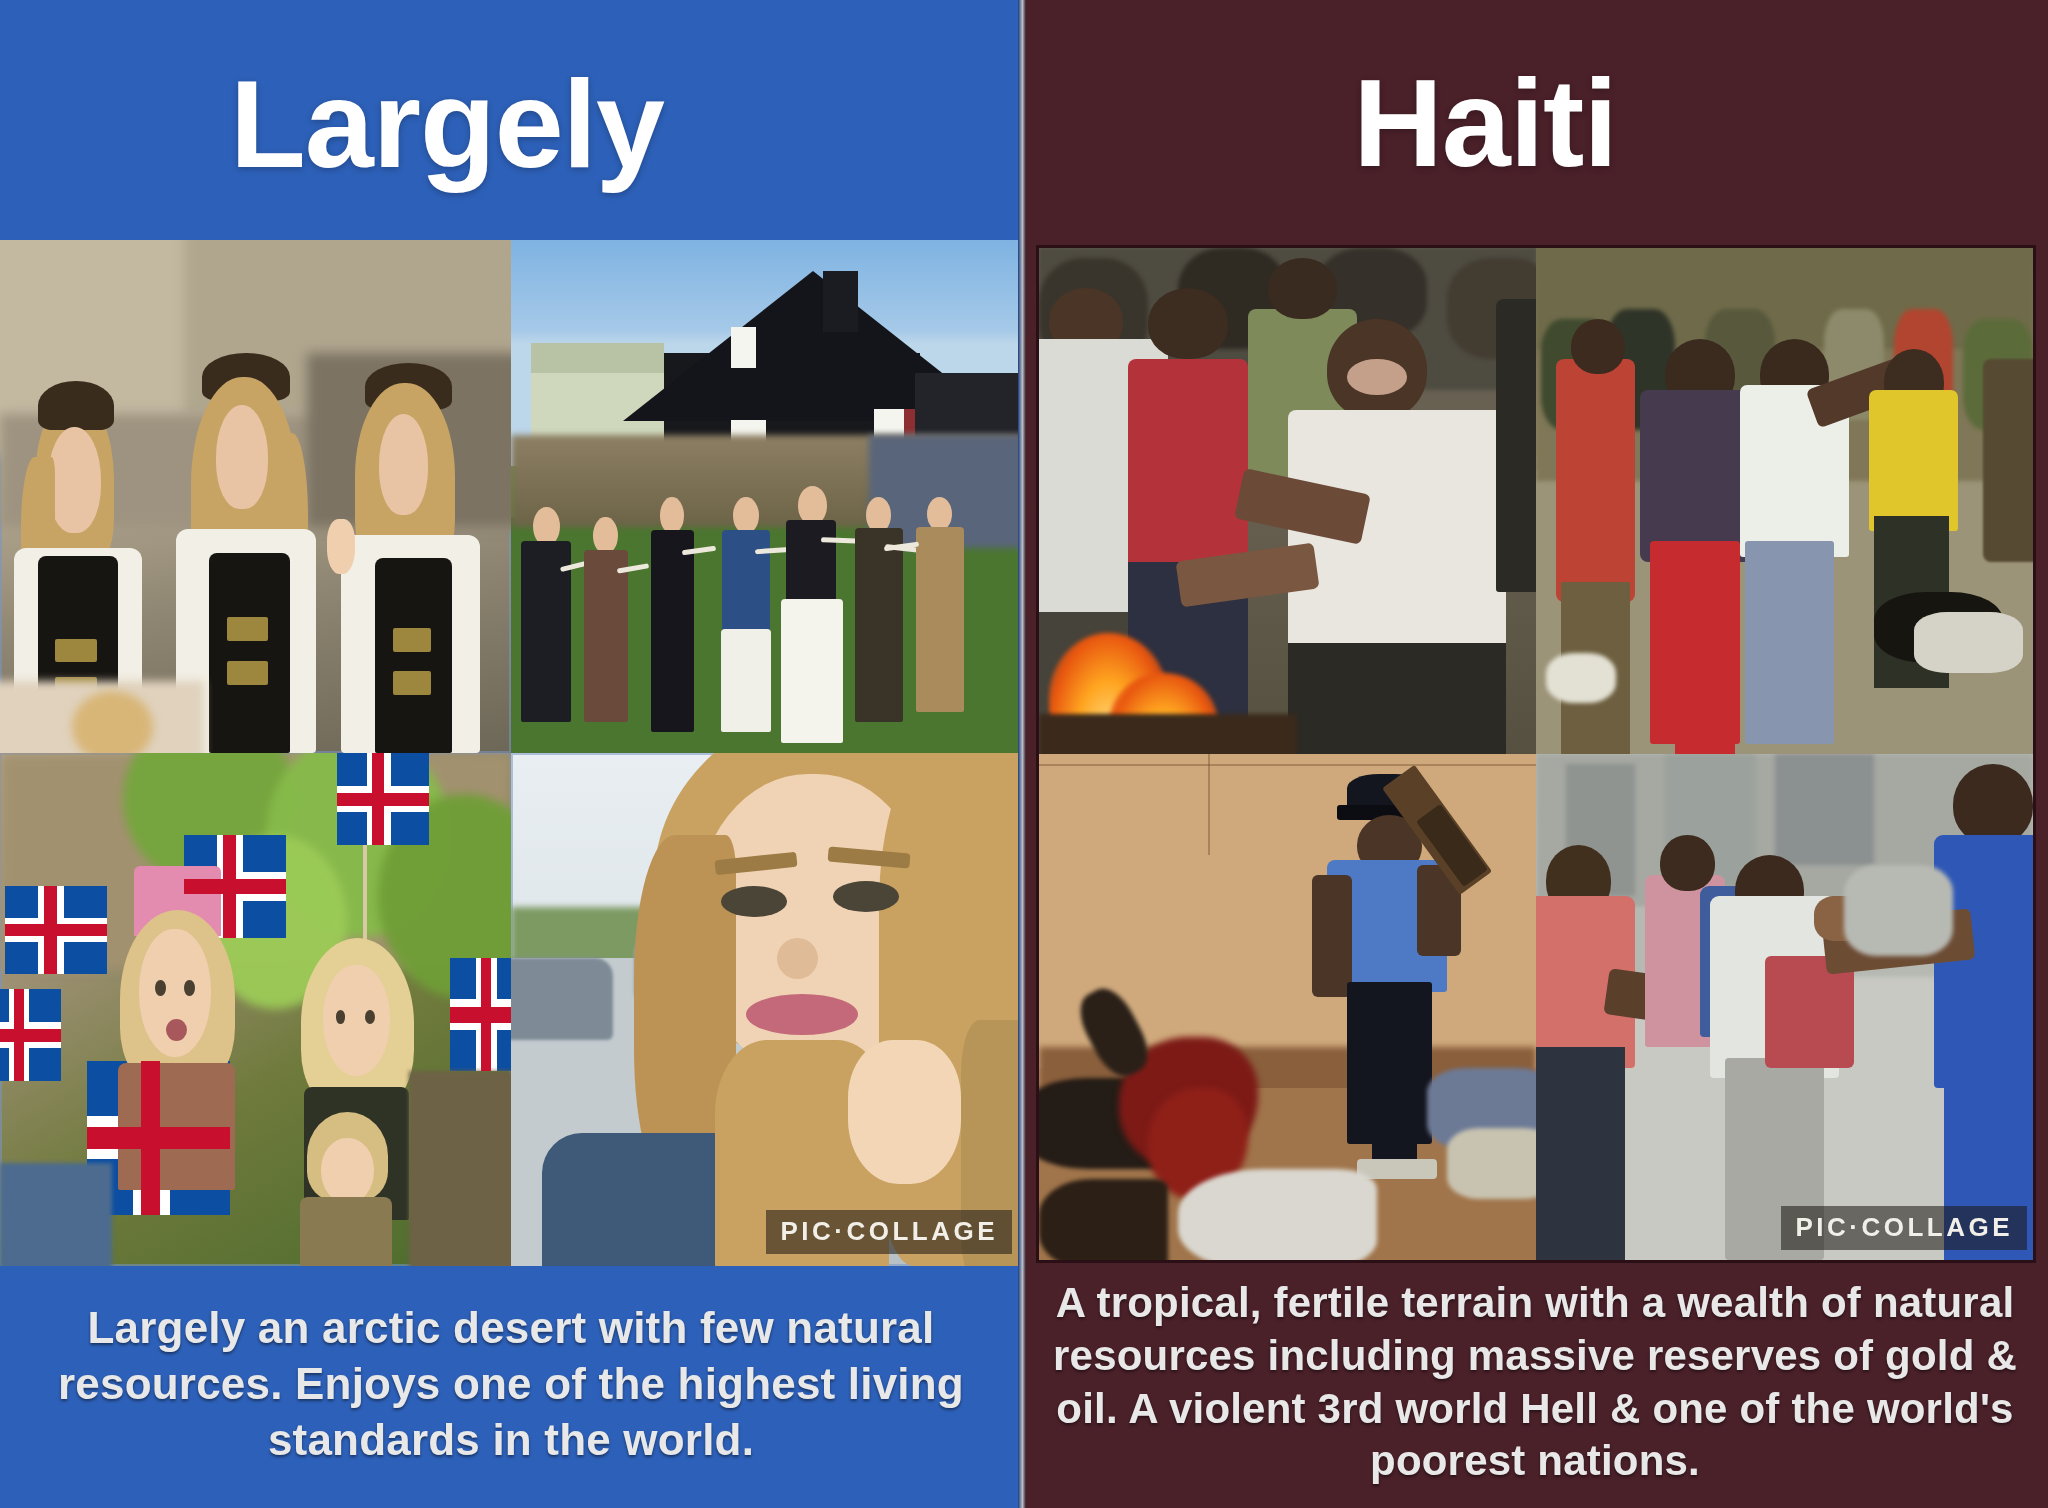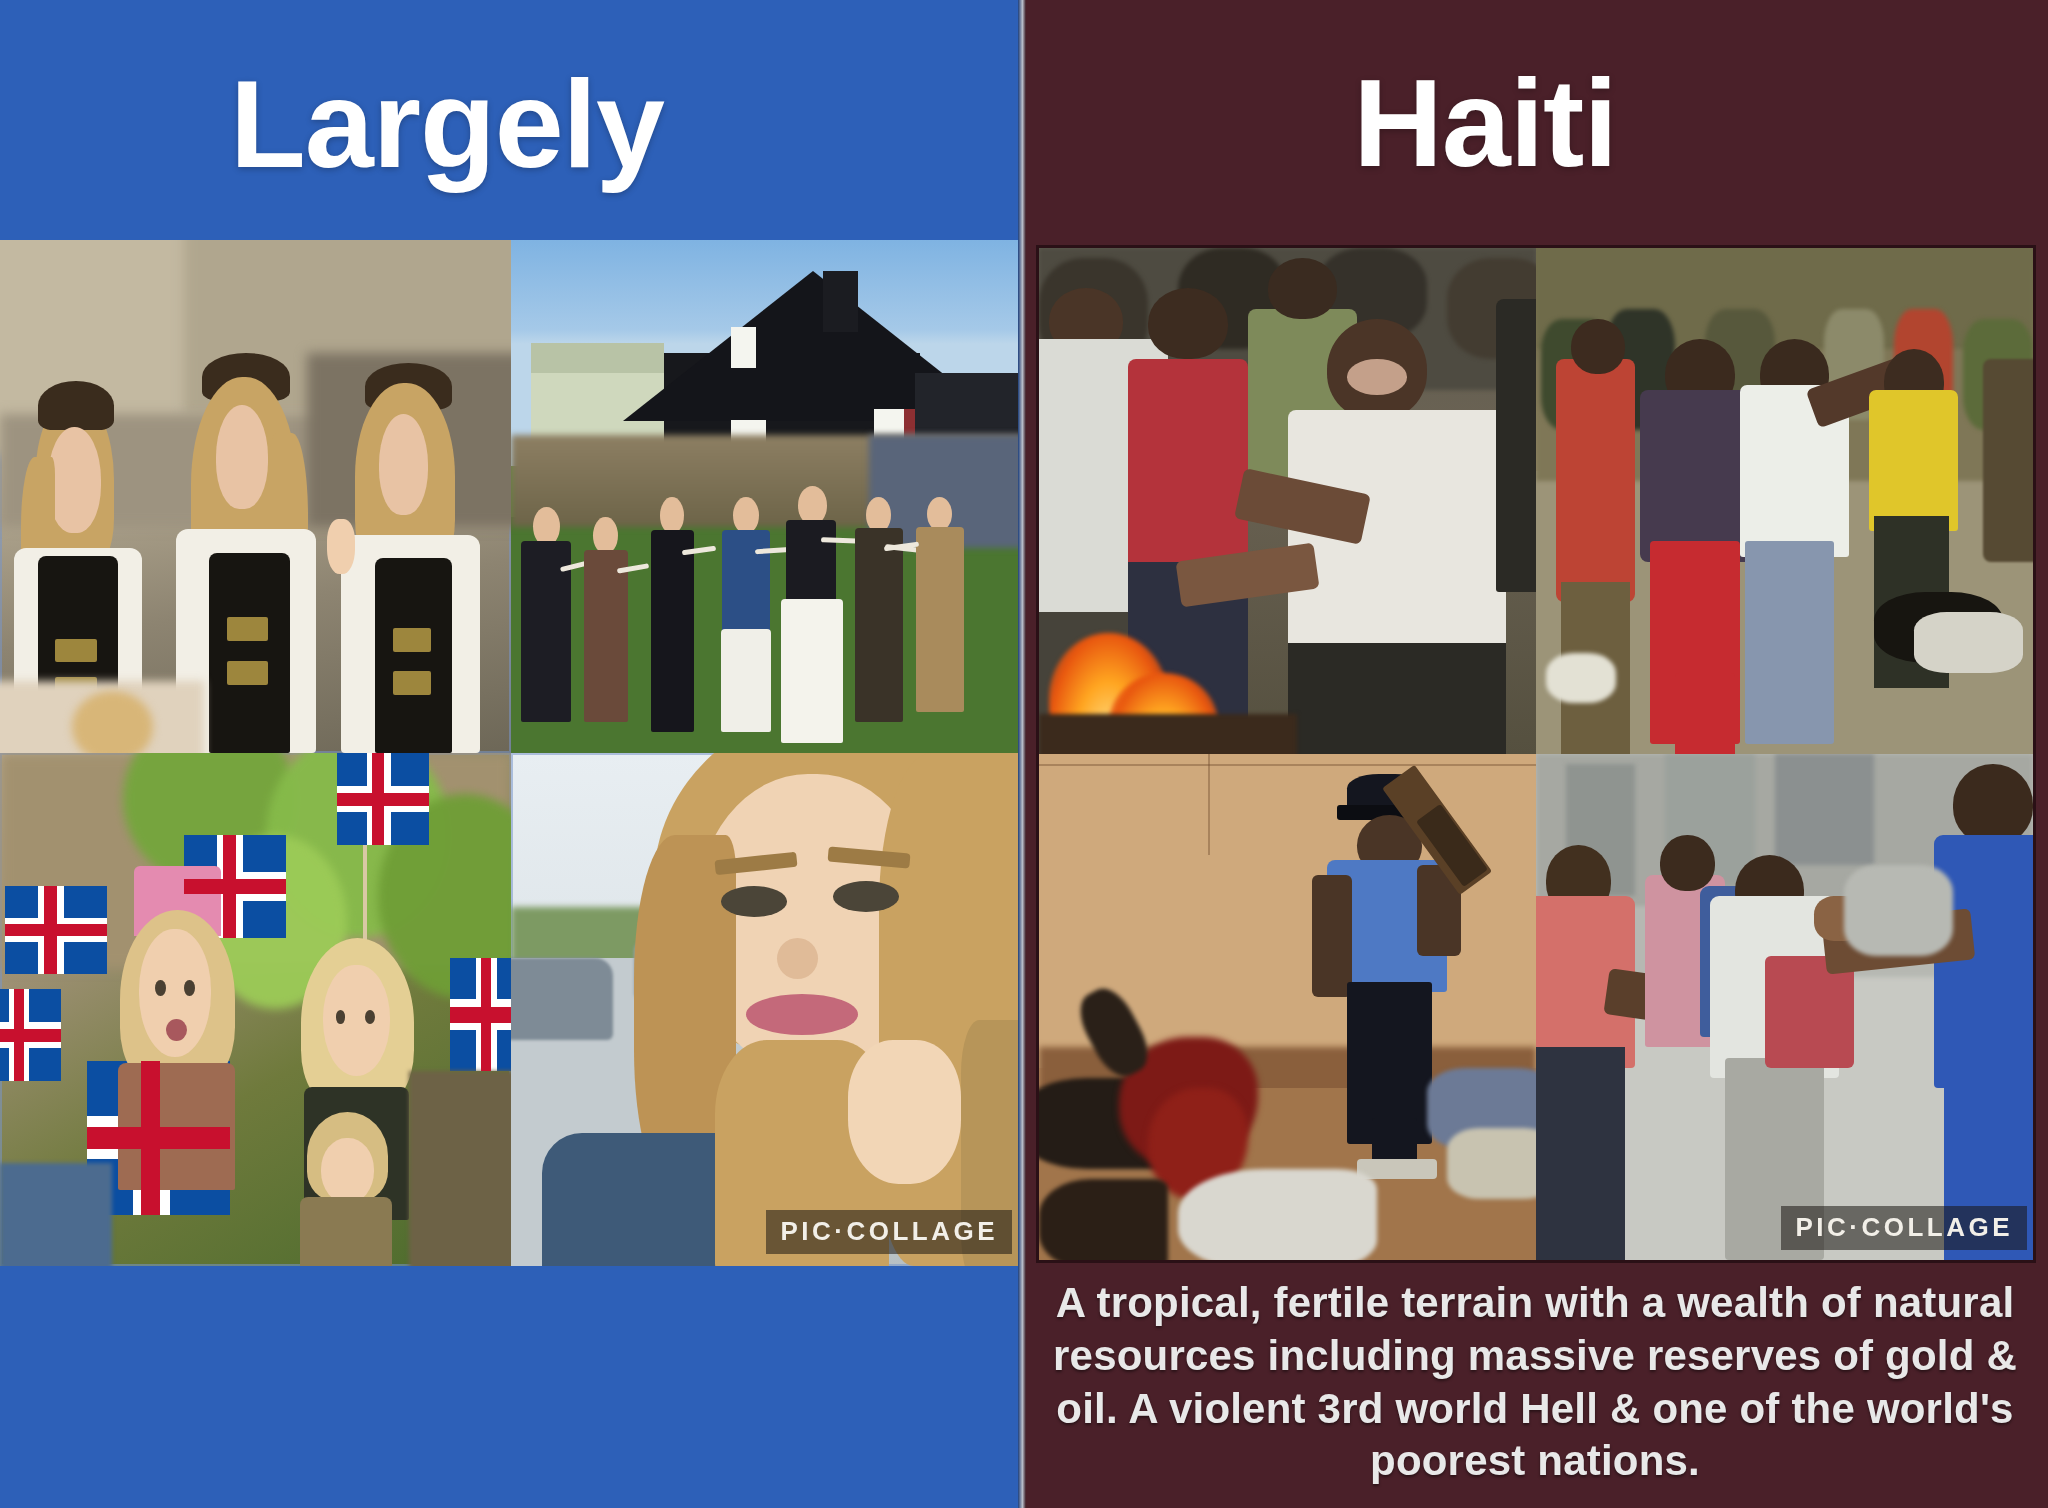--- a/index.html
+++ b/index.html
@@ -406,20 +406,23 @@
         <div class="lips" style="left:46%;top:47%;width:22%;height:8%;"></div>
         <div class="torso-blue" style="left:6%;top:74%;width:56%;height:30%;"></div>
         <div class="hair-big" style="left:40%;top:56%;width:34%;height:48%;border-radius:30% 30% 10% 10%;background:#c9a261;"></div>
         <div class="hand" style="left:66%;top:56%;width:22%;height:28%;"></div>
         <div class="abs" style="left:88%;top:52%;width:18%;height:52%;background:#b79559;border-radius:20% 0 0 20%;"></div>
         <div class="watermark">PIC·COLLAGE</div>
       </div>
 
     </div>
 
+    <div class="caption">
+      <span>Largely an arctic desert with few natural resources. Enjoys one of the highest living standards in the world.</span>
+    </div>
   </div>
 
   <div class="divider"></div>
 
   <div class="panel panel-right">
 
     <div class="title-band">
       <div class="title">Haiti</div>
     </div>
 

